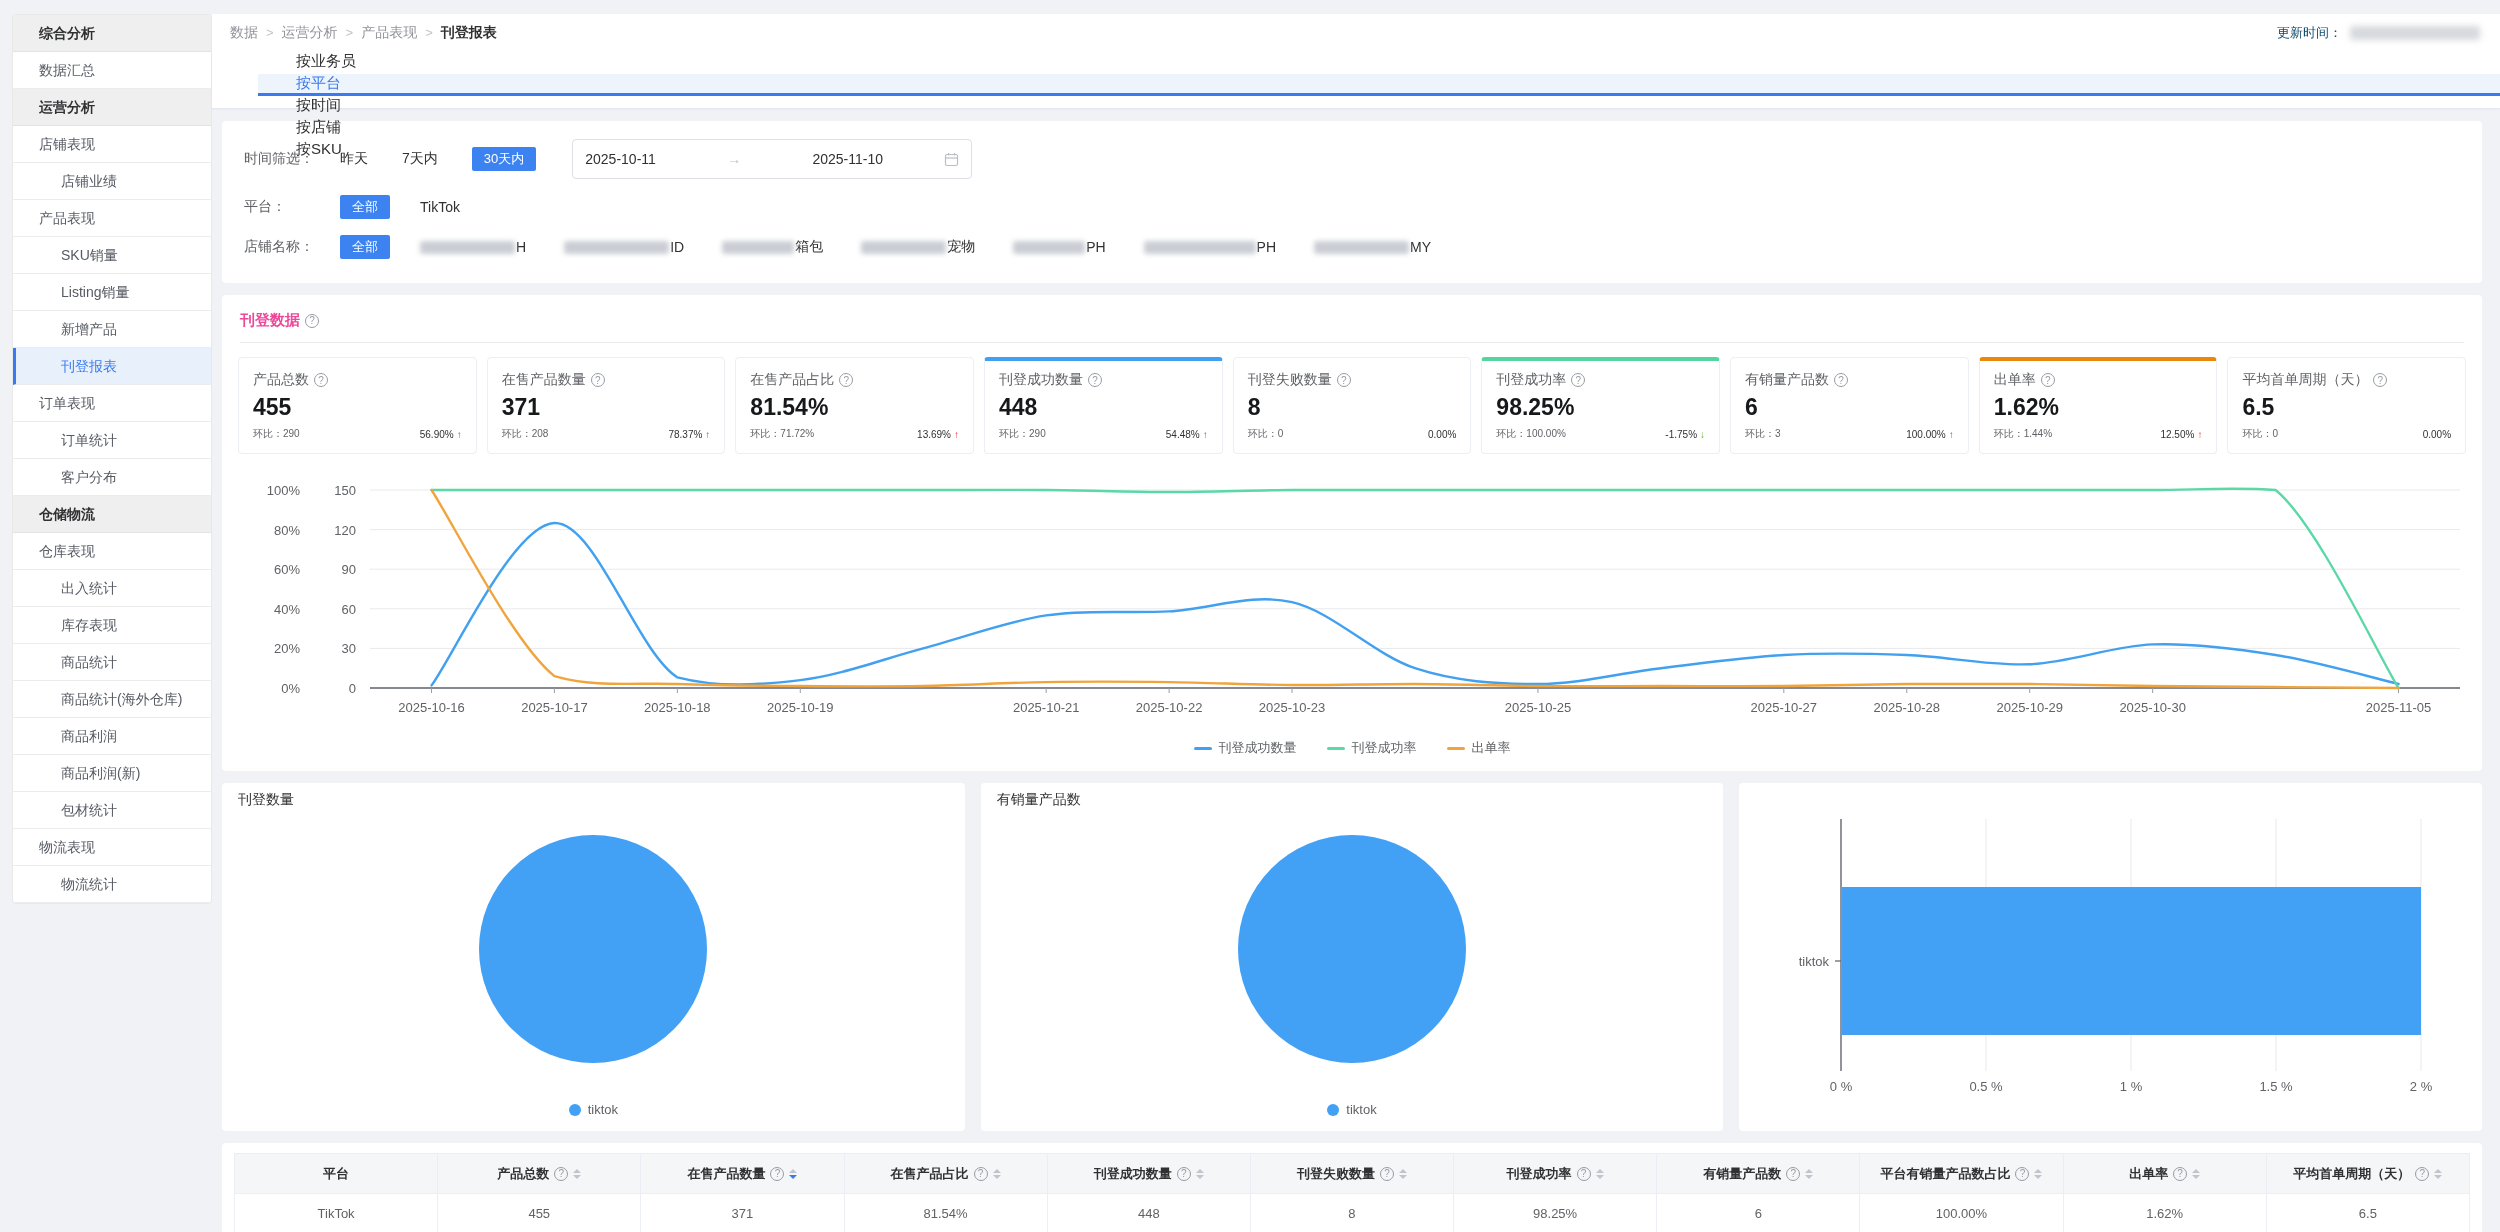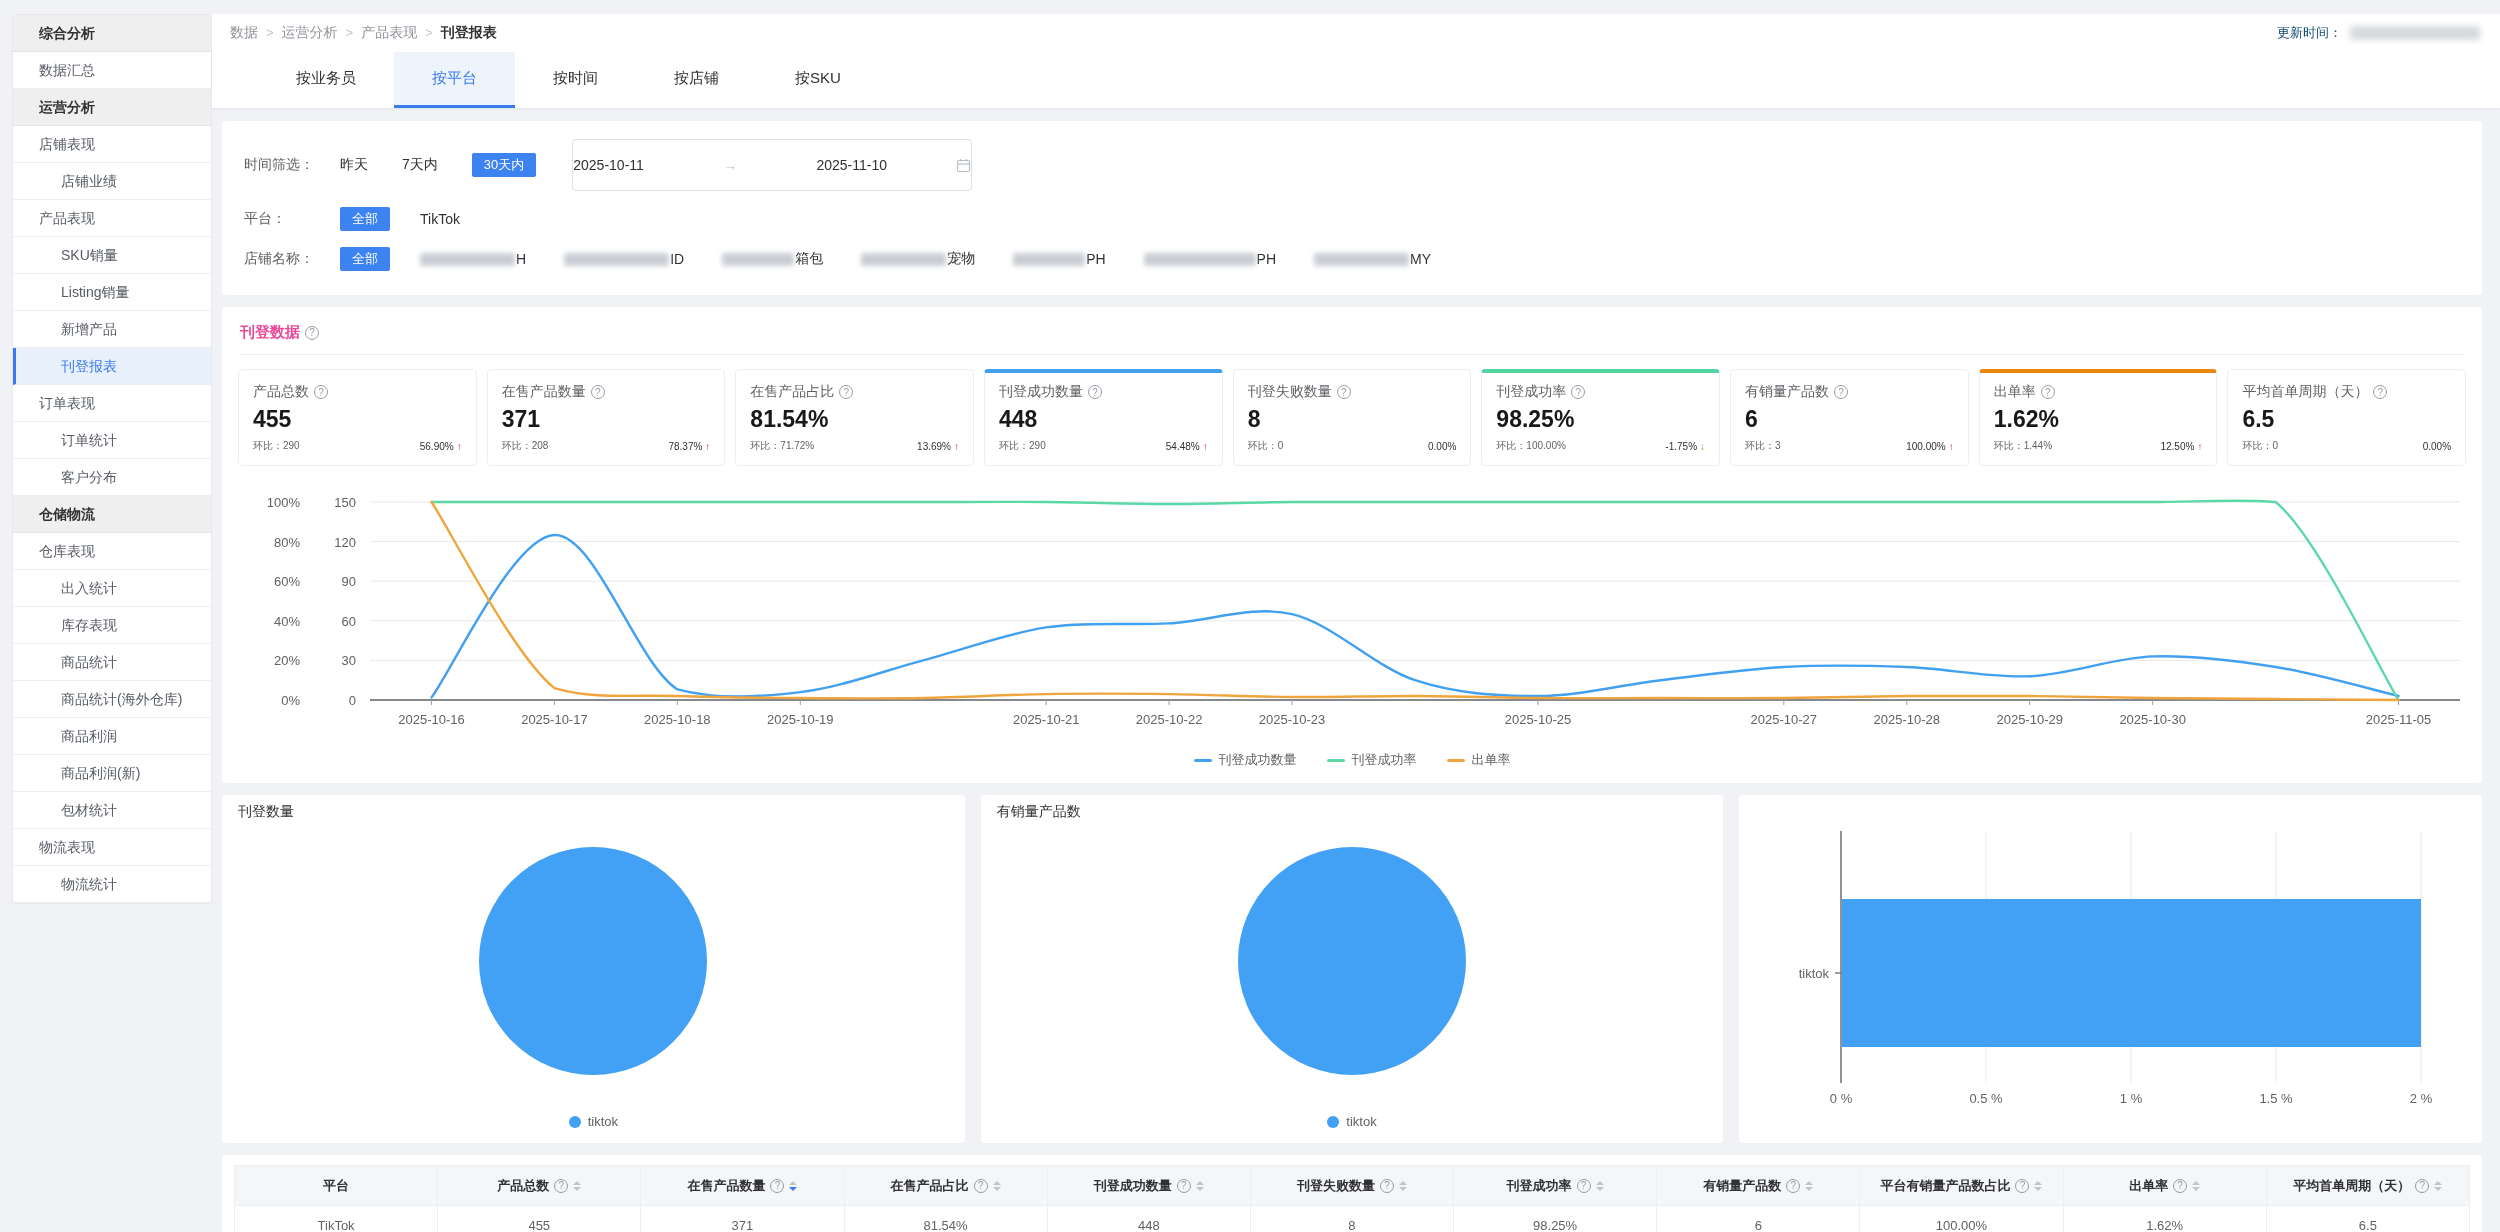--- a/index.html
+++ b/index.html
@@ -15,35 +15,35 @@
   .sb-item.active { background:#e8f1fb; color:#3a7af0; border-left:3px solid #3a7af0; padding-left:45px; }
 
   
   .main { flex:1; min-width:0; padding-top:14px; }
   .topbar { height:38px; background:#fff; display:flex; align-items:center; justify-content:space-between; padding:0 20px 0 18px; }
   .crumb { color:#909399; font-size:14px; }
   .crumb.last { color:#303133; font-weight:bold; }
   .crumb-sep { color:#c0c4cc; margin:0 8px; font-size:13px; }
   .update-wrap { display:flex; align-items:center; color:#0c4a6e; font-size:13px; }
   .blurbox { display:inline-block; height:14px; background:#d6d9dd; border-radius:2px; filter:blur(3px); margin-left:8px; vertical-align:middle; }
-  .tabsbar { height:57px; background:#fff; display:flex; align-items:stretch; padding-left:46px; border-bottom:1px solid #e4e7ed; box-shadow:0 1px 2px rgba(0,0,0,.03); }
+  .tabsbar { height:57px; background:#fff; display:flex; align-items:stretch; padding-left:46px; border-bottom:1px solid #e4e7ed; box-shadow:0 1px 2px rgba(0,0,0,.03);flex-direction:column; }
   .tab { padding:0 38px; display:flex; align-items:center; font-size:15px; color:#303133; cursor:pointer; border-bottom:3px solid transparent; }
   .tab.active { color:#3a7af0; background:#eef4fb; border-bottom-color:#3a7af0; }
 
   .content { padding:12px 18px 0 10px; }
   .card { background:#fff; border-radius:4px; }
   .block { margin-bottom:12px; }
 
   
   .filter-card { padding:18px 22px 8px 22px; }
   .f-row { display:flex; align-items:center; margin-bottom:16px; }
   .f-label { width:96px; color:#606266; flex:none; }
   .f-opt { color:#303133; margin-right:34px; cursor:pointer; }
   .badge { background:#3c82f0; color:#fff; padding:3px 12px; border-radius:2px; font-size:13px; margin-right:30px; cursor:pointer; }
-  .date-box { display:flex; align-items:center; border:1px solid #dcdfe6; border-radius:4px; height:52px; padding:0 0; width:400px; justify-content:space-between; margin-left:6px; color:#303133; }
+  .date-box { display:flex; align-items:center; border:1px solid #dcdfe6; border-radius:4px; height:40px; padding:0 12px; width:400px; justify-content:space-between; margin-left:6px; color:#303133; }
   .date-sep { color:#b9bec7; margin:0 10px; }
   .store-item { display:inline-flex; align-items:center; margin-right:38px; cursor:pointer; }
   .blurname { display:inline-block; height:13px; background:#caced4; border-radius:2px; filter:blur(2.5px); }
   .sfx { color:#303133; margin-left:1px; }
 
   
   .data-card { padding:16px 16px 14px 16px; }
   .sec-head { display:flex; align-items:center; font-size:15px; font-weight:bold; color:#ec4899; padding-bottom:12px; border-bottom:1px solid #ececec; margin:0 2px 14px 2px; }
   .qicon { display:inline-flex; width:14px; height:14px; border:1px solid #979ca5; border-radius:50%; color:#979ca5; font-size:10px; align-items:center; justify-content:center; margin-left:5px; font-weight:normal; flex:none; }
   .qicon::after { content:"?"; }

